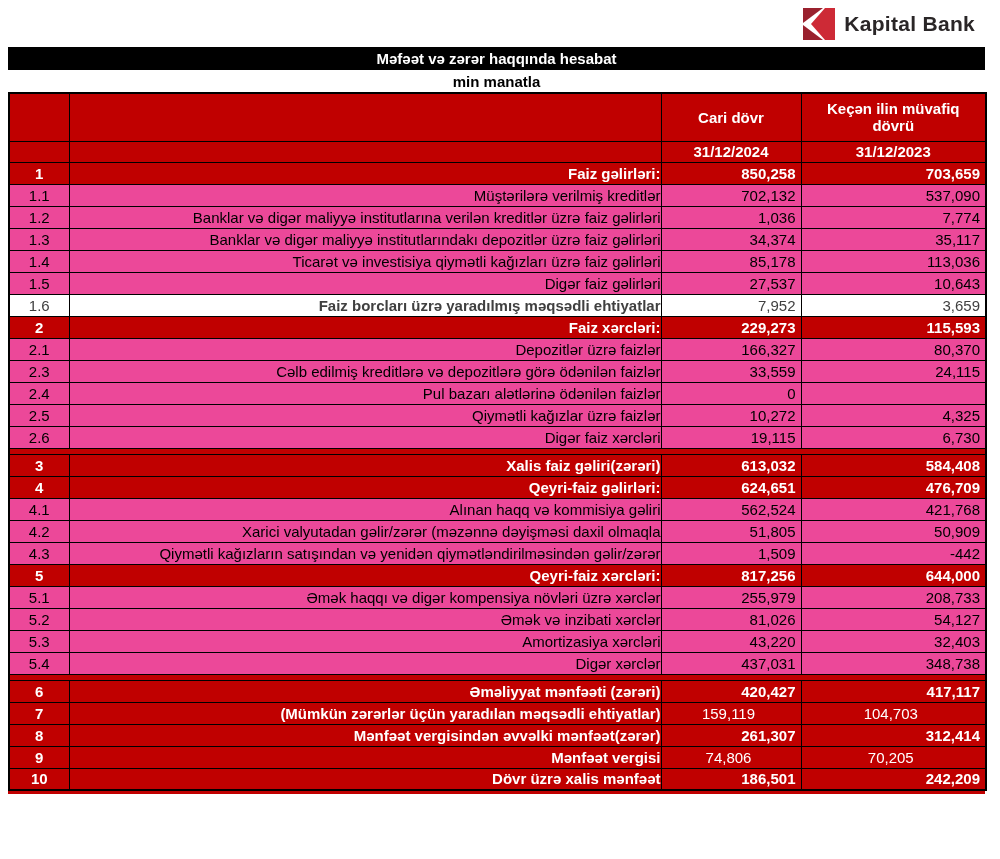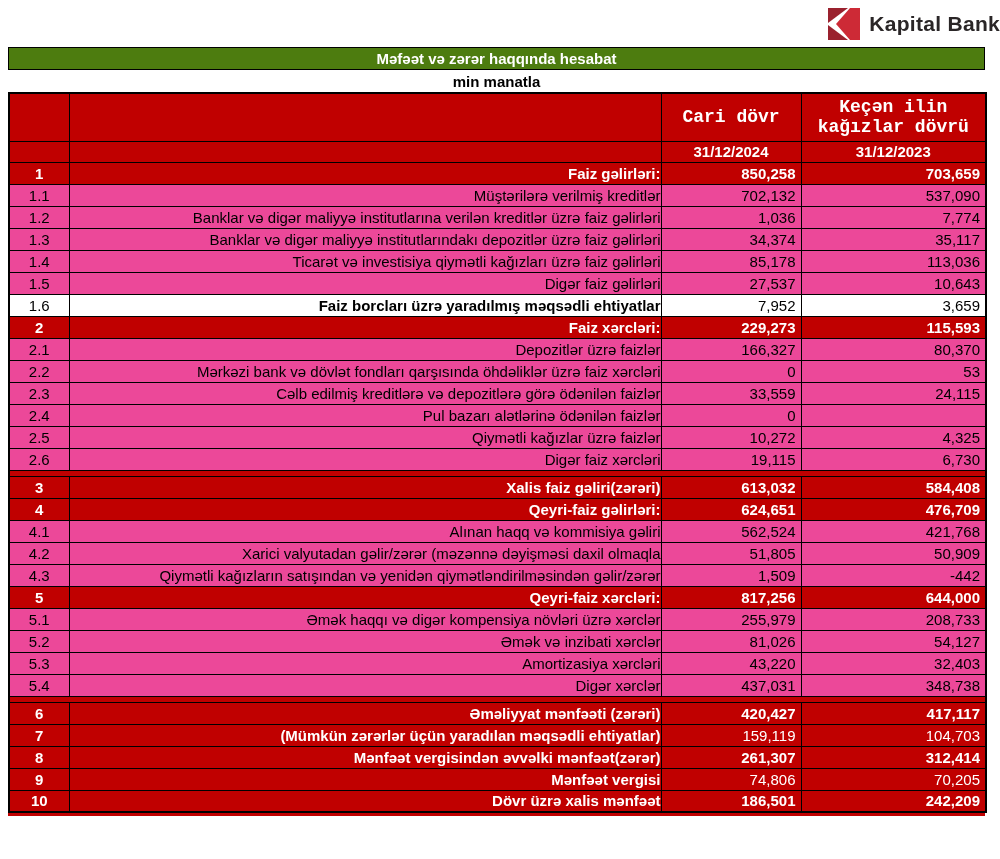--- a/index.html
+++ b/index.html
@@ -11,35 +11,36 @@
     font-family: "Liberation Sans", "DejaVu Sans", sans-serif;
     color: #000;
     overflow: hidden;
   }
   .logo-row {
     height: 40px;
     padding-top: 8px;
     display: flex;
     justify-content: flex-end;
     align-items: center;
+    padding-right: 25px;
     gap: 9px;
   }
   .logo-mark { width: 32px; height: 32px; display: block; }
   .wordmark {
     font-size: 21px;
     font-weight: 700;
     color: #2a2627;
     letter-spacing: 0.3px;
     line-height: 32px;
   }
   .title-bar {
     margin: 7px 0 0 8px;
     width: 977px;
     height: 23px;
-    background: #4d7c0f;
+    background: #000000;
     border: 1px solid #000;
     color: #fff;
     font-size: 15px;
     font-weight: 700;
     text-align: center;
     line-height: 21px;
   }
   .unit-note {
     margin-left: 8px;
     width: 977px;
@@ -60,32 +61,32 @@
   col.c-lbl  { width: 592px; }
   col.c-cur  { width: 140px; }
   col.c-prev { width: 185px; }
   th, td { border: 1px solid #000; padding: 0; vertical-align: middle; }
   thead th, thead td {
     background: #c00000;
     color: #fff;
     font-weight: 700;
     text-align: center;
   }
-  thead tr.hdr-main th { height: 48px; font-size: 18px; padding: 2px 10px; font-family: Liberation Mono, monospace; }
+  thead tr.hdr-main th { height: 48px; font-size: 15px; padding: 2px 10px; }
   thead tr.hdr-date td { height: 21px; }
   tbody td { height: 22px; }
   td.num { text-align: center; }
   td.label { text-align: right; padding-left: 4px; }
   td.val { text-align: right; padding-right: 5px; }
   tr.sec, tr.secp { background: #c00000; color: #fff; }
   tr.sec td { font-weight: 700; }
   tr.secp td.num, tr.secp td.label { font-weight: 700; }
-  tr.secp td.val { font-weight: 400; }
+  tr.secp td.val { font-weight: 400; text-align: center; }
   tr.it { background: #ec4899; color: #000; }
-  tr.itb { background: #fff; color: #000000; margin-left: 46px; }
+  tr.itb { background: #fff; color: #404040; margin-left: 46px; }
   tr.itb td.label { font-weight: 700; }
   tr.sp td { height: 6px; background: #c00000; }
   .cutoff-strip {
     margin-left: 8px;
     width: 977px;
     height: 3px;
     background: #c00000;
   }
 </style>
 </head>
@@ -109,21 +110,21 @@
     <col class="c-num">
       <col class="c-lbl">
       <col class="c-cur">
       <col class="c-prev">
   </colgroup>
   <thead>
     <tr class="hdr-main">
       <th></th>
       <th></th>
       <th>Cari dövr</th>
-      <th>Keçən ilin kağızlar dövrü</th>
+      <th>Keçən ilin müvafiq dövrü</th>
     </tr>
     <tr class="hdr-date">
       <td></td>
       <td></td>
       <td>31/12/2024</td>
       <td>31/12/2023</td>
     </tr>
   </thead>
   <tbody>
       <tr class="sec">
@@ -174,26 +175,20 @@
         <td class="val">229,273</td>
         <td class="val">115,593</td>
       </tr>
       <tr class="it">
         <td class="num">2.1</td>
         <td class="label">Depozitlər üzrə faizlər</td>
         <td class="val">166,327</td>
         <td class="val">80,370</td>
       </tr>
       <tr class="it">
-        <td class="num">2.2</td>
-        <td class="label">Mərkəzi bank və dövlət fondları qarşısında öhdəliklər üzrə faiz xərcləri</td>
-        <td class="val">0</td>
-        <td class="val">53</td>
-      </tr>
-      <tr class="it">
         <td class="num">2.3</td>
         <td class="label">Cəlb edilmiş kreditlərə və depozitlərə görə ödənilən faizlər</td>
         <td class="val">33,559</td>
         <td class="val">24,115</td>
       </tr>
       <tr class="it">
         <td class="num">2.4</td>
         <td class="label">Pul bazarı alətlərinə ödənilən faizlər</td>
         <td class="val">0</td>
         <td class="val"></td>

